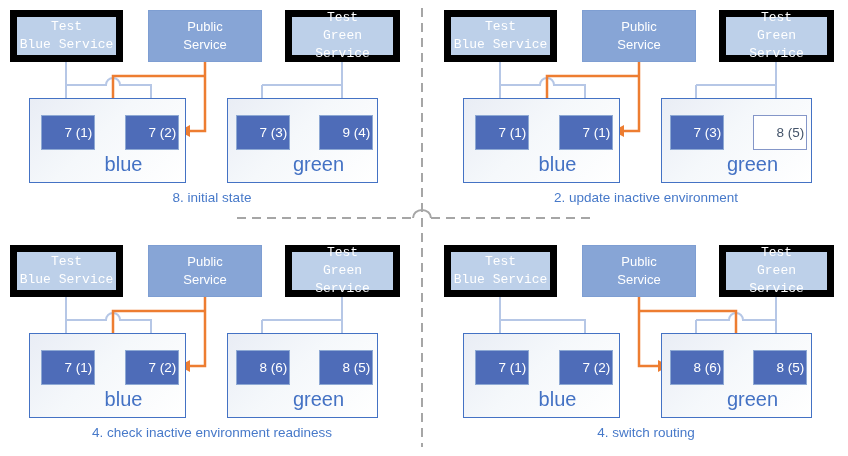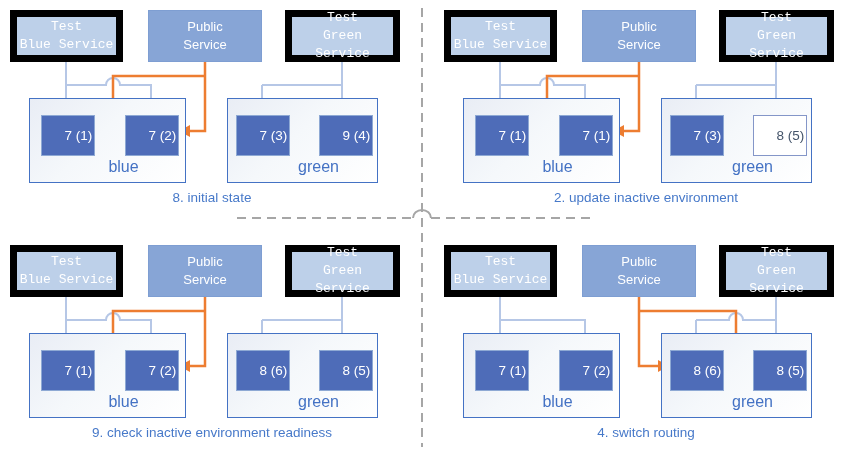--- a/index.html
+++ b/index.html
@@ -9,22 +9,22 @@
   .wires{position:absolute;left:0;top:0;}
   .svc{position:absolute;top:10px;height:52px;box-sizing:border-box;display:flex;
        flex-direction:column;align-items:center;justify-content:center;
        color:#ffffff;font-size:13px;line-height:18px;text-align:center;}
   .svc.light{background:var(--service-light);border:7px solid #000000;font-family:Liberation Mono, monospace;}
   .svc.public{background:var(--service-public);border:1px solid #7e9ed2;}
   .env{position:absolute;top:98px;height:85px;box-sizing:border-box;
        border:1.5px solid var(--accent-blue);
        background:linear-gradient(135deg,#e9edf5 0%,#f5f8fb 45%,#ffffff 100%);}
   .env-label{position:absolute;left:0;right:0;bottom:6px;text-align:center;
-       color:var(--accent-blue);font-size:16px;padding-left:32px;}
-  .pod{position:absolute;top:16px;width:54px;height:41px;box-sizing:border-box;
+       color:var(--accent-blue);font-size:20px;padding-left:32px;}
+  .pod{position:absolute;top:16px;width:54px;height:35px;box-sizing:border-box;
        display:flex;align-items:center;justify-content:center;
        background:var(--pod-fill);color:#ffffff;font-size:13.5px;
        border:1px solid #8ea9d4;padding-left:21px;}
   .pod.pod-new{background:#ffffff;color:var(--pod-new-text);
        border:1.5px solid var(--pod-new-border);}
   .caption{position:absolute;left:0;right:0;top:190px;text-align:center;
        color:var(--caption-blue);font-size:13.5px;}
   .divider{position:absolute;left:0;top:0;pointer-events:none;}
 </style>
 </head>
@@ -166,21 +166,21 @@
     <div class="env" style="left:29px;width:157px">
       <div style="left:11px" class="pod">7 (1)</div>
       <div style="left:95px" class="pod">7 (2)</div>
       <div class="env-label">blue</div>
     </div>
     <div class="env" style="left:227px;width:151px">
       <div style="left:8px" class="pod">8 (6)</div>
       <div style="left:91px" class="pod">8 (5)</div>
       <div class="env-label">green</div>
     </div>
-    <div class="caption">9. check inactive environment readiness</div>
+    <div class="caption">4. check inactive environment readiness</div>
   </div>
 
   <div class="panel" style="left:434px;top:235px">
     <svg class="wires" width="424" height="221" viewBox="0 0 424 221">
       <g stroke="#b6c7e6" stroke-width="2" fill="none">
         <path d="M66 62 V104"></path>
         <path d="M66 85 H151 V104"></path>
         <path d="M342 62 V104"></path>
         <path d="M262 85 H295 A7 7 0 0 1 309 85 H342 M262 85 V104"></path>
       </g>

